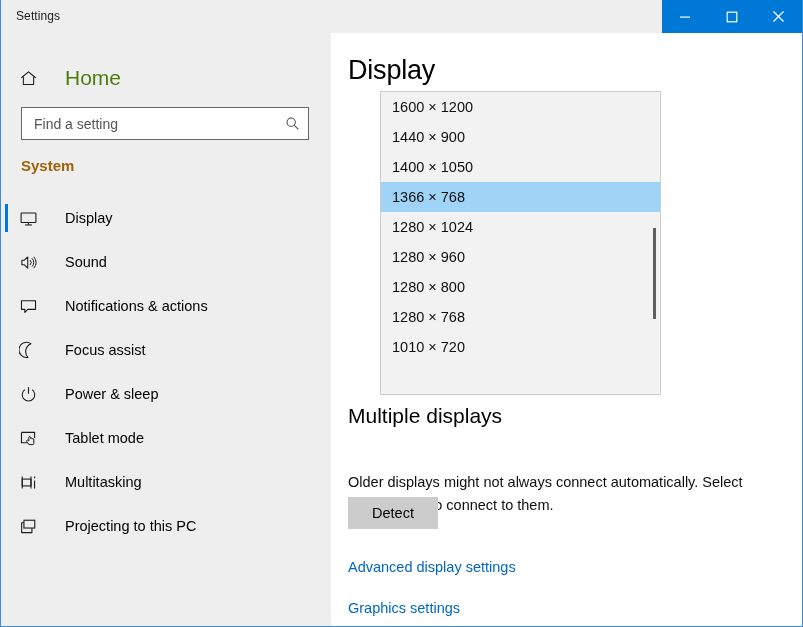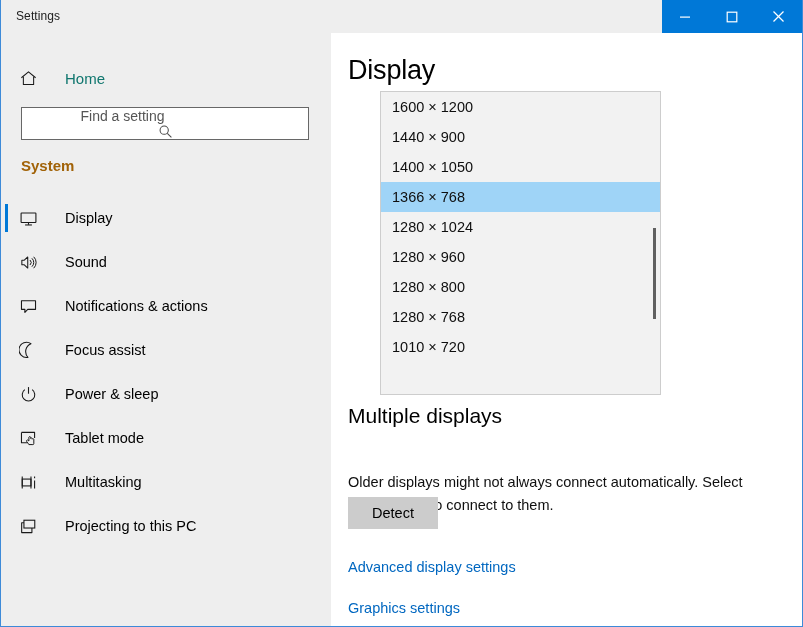--- a/index.html
+++ b/index.html
@@ -63,30 +63,30 @@
     left: 0; top: 28px;
     width: 330px; height: 34px;
     display: flex; align-items: center;
     cursor: default;
   }
   #home-row .nav-icon {
     width: 36px; margin-left: 18px;
     display: flex; align-items: center;
   }
   #home-label {
-    font-size: 15px; color: #0f766e;
+    font-size: 21px; color: #4d7c0f;
     margin-left: 10px;
   }
   #search-box {
     position: absolute;
     left: 20px; top: 74px;
     width: 288px; height: 33px;
     background: #ffffff;
     border: 1px solid #676767;
-    display: flex; align-items: center; flex-direction: column;
+    display: flex; align-items: center;
   }
   #search-input {
     flex: 1;
     border: none; outline: none;
     background: transparent;
     font-family: "Liberation Sans", sans-serif;
     font-size: 14px;
     color: #222222;
     padding-left: 12px;
   }

